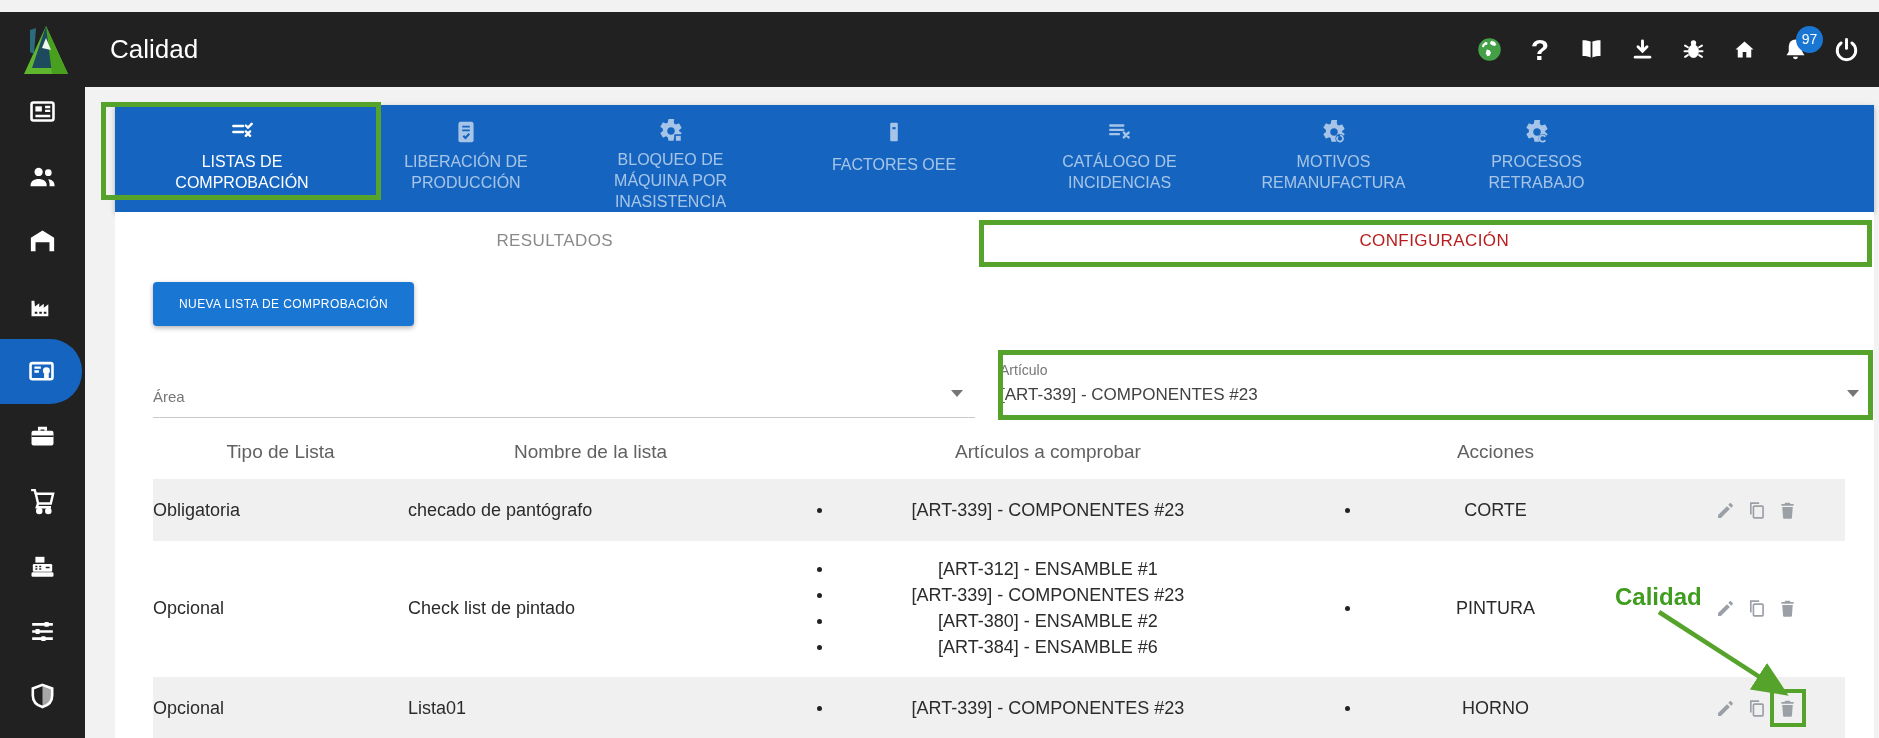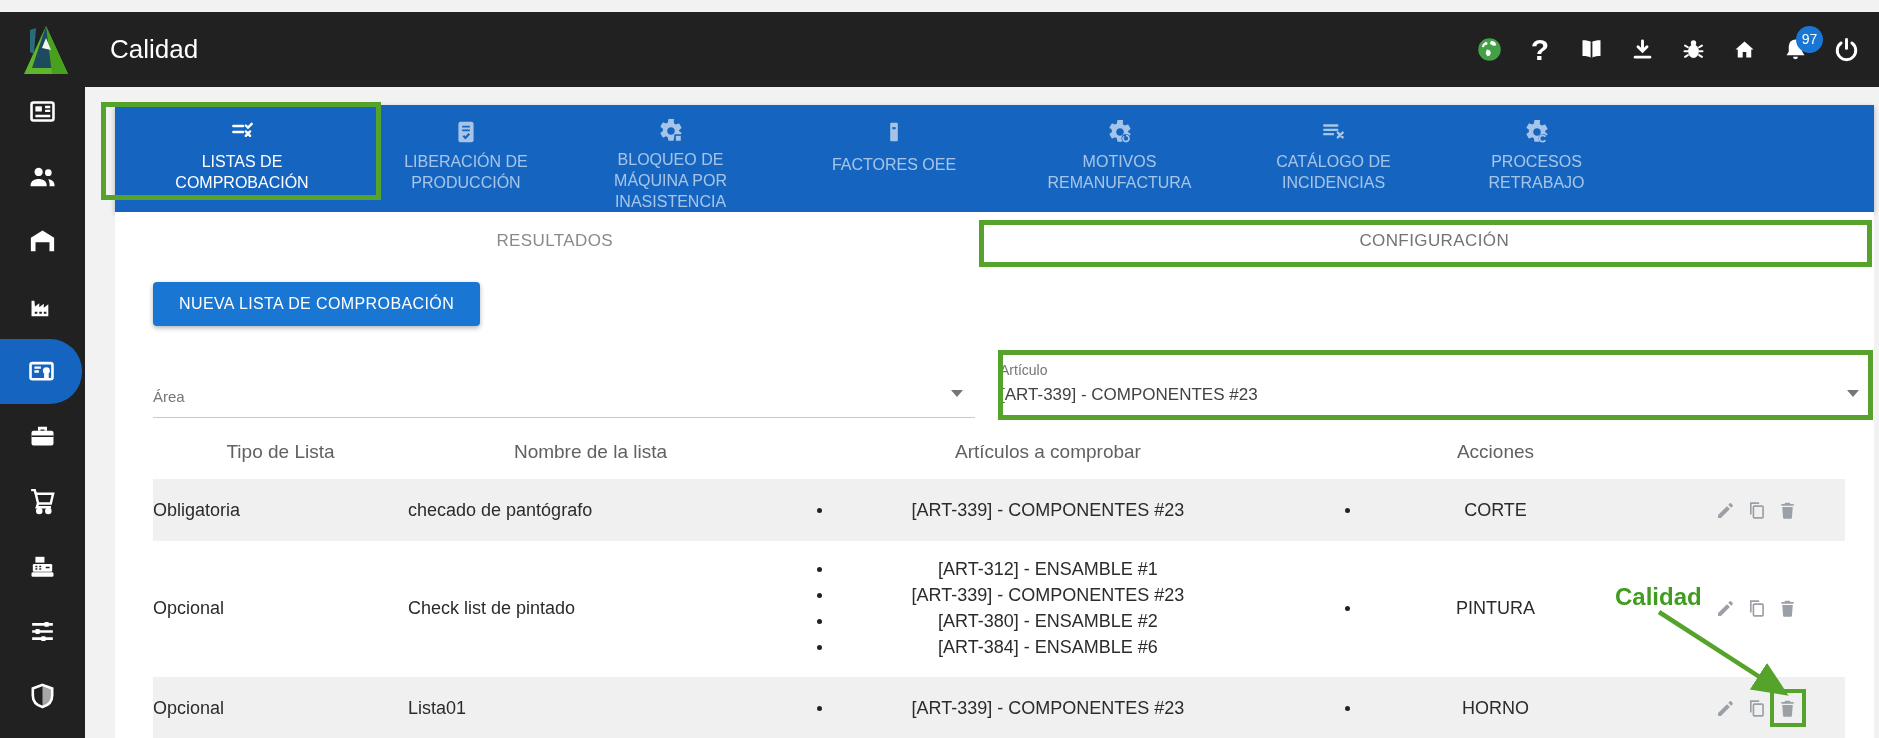--- a/index.html
+++ b/index.html
@@ -42,24 +42,24 @@
   .tab .ticon { height:28px; display:flex; align-items:center; }
   .tab .ticon svg { width:26px; height:26px; }
   .tab .tlabel { font-size:16px; line-height:21px; text-align:center; max-width:160px; }
   .tab:nth-child(4) .tlabel { max-width:185px; }
 
   .panel { margin:0 5px 0 30px; background:#ffffff; height:526px; position:relative; }
 
   .subtabs { display:flex; height:58px; }
   .subtab { flex:1; display:flex; align-items:center; justify-content:center; font-size:17px;
             letter-spacing:.4px; color:#8a8a8a; cursor:pointer; position:relative; font-weight:500; }
-  .subtab.active { color:#737373; }
+  .subtab.active { color:#b91c1c; }
 
   .new-btn { margin:12px 0 0 38px; height:44px; padding:0 26px; background:#1976d2; color:#fff;
-             border:none; border-radius:4px; font-size:16px; font-weight:500; letter-spacing:.4px;
+             border:none; border-radius:4px; font-size:12px; font-weight:500; letter-spacing:.4px;
              font-family:"Liberation Sans", sans-serif; box-shadow:0 2px 5px rgba(0,0,0,.3); cursor:pointer; }
 
   .filters { display:flex; margin:28px 3px 0 38px; gap:25px; }
   .select { position:relative; height:64px; border-bottom:1px solid #c9c9c9; cursor:pointer; }
   .select-area { width:822px; display:flex; flex-direction:column; justify-content:flex-end; padding-bottom:12px; }
   .select-area .sel-label { font-size:15px; color:#757575; }
   .select-articulo { flex:1; padding-top:8px; }
   .select-articulo .sel-label { font-size:14px; color:#757575; }
   .select-articulo .sel-value { font-size:17px; color:#424242; margin-top:7px; }
   .caret { position:absolute; right:12px; bottom:20px; width:0; height:0;
@@ -278,37 +278,37 @@
         <span class="ticon">
           <svg viewBox="0 0 24 24">
               <rect x="8.5" y="3.5" width="7" height="17" rx="1" fill="currentColor"></rect>
               <path d="M10.5 8.5h3" stroke="#1565c0" stroke-width="2"></path>
             </svg>
           </span>
         <span class="tlabel">FACTORES OEE</span>
       </div>
       <div class="tab">
         <span class="ticon">
+          <svg viewBox="0 0 24 24" fill="none" stroke="currentColor" stroke-width="2.2" stroke-linecap="round">
+              <path d="M3 6h12M3 10h12M3 14h8"></path>
+              <path d="M15.5 12.5l4.5 4.5M20 12.5L15.5 17"></path>
+            </svg>
+          </span>
+        <span class="tlabel">CATÁLOGO DE INCIDENCIAS</span>
+      </div>
+      <div class="tab">
+        <span class="ticon">
           <svg viewBox="0 0 24 24">
               <use href="#sym-gear"></use>
               <circle cx="17.5" cy="18" r="4.2" fill="#1565c0"></circle>
               <path d="M17.5 15.2a2.8 2.8 0 11-2.6 1.8" fill="none" stroke="currentColor" stroke-width="1.6"></path>
               <path d="M14.6 15.4l.3 1.8 1.7-.5z" fill="currentColor"></path>
             </svg>
           </span>
         <span class="tlabel">MOTIVOS REMANUFACTURA</span>
-      </div>
-      <div class="tab">
-        <span class="ticon">
-          <svg viewBox="0 0 24 24" fill="none" stroke="currentColor" stroke-width="2.2" stroke-linecap="round">
-              <path d="M3 6h12M3 10h12M3 14h8"></path>
-              <path d="M15.5 12.5l4.5 4.5M20 12.5L15.5 17"></path>
-            </svg>
-          </span>
-        <span class="tlabel">CATÁLOGO DE INCIDENCIAS</span>
       </div>
       <div class="tab">
         <span class="ticon">
           <svg viewBox="0 0 24 24">
               <use href="#sym-gear"></use>
               <circle cx="17.5" cy="18" r="4.2" fill="#1565c0"></circle>
               <path d="M19.6 16.4a2.9 2.9 0 100 3.2" fill="none" stroke="currentColor" stroke-width="1.8"></path>
             </svg>
           </span>
         <span class="tlabel">PROCESOS RETRABAJO</span>

